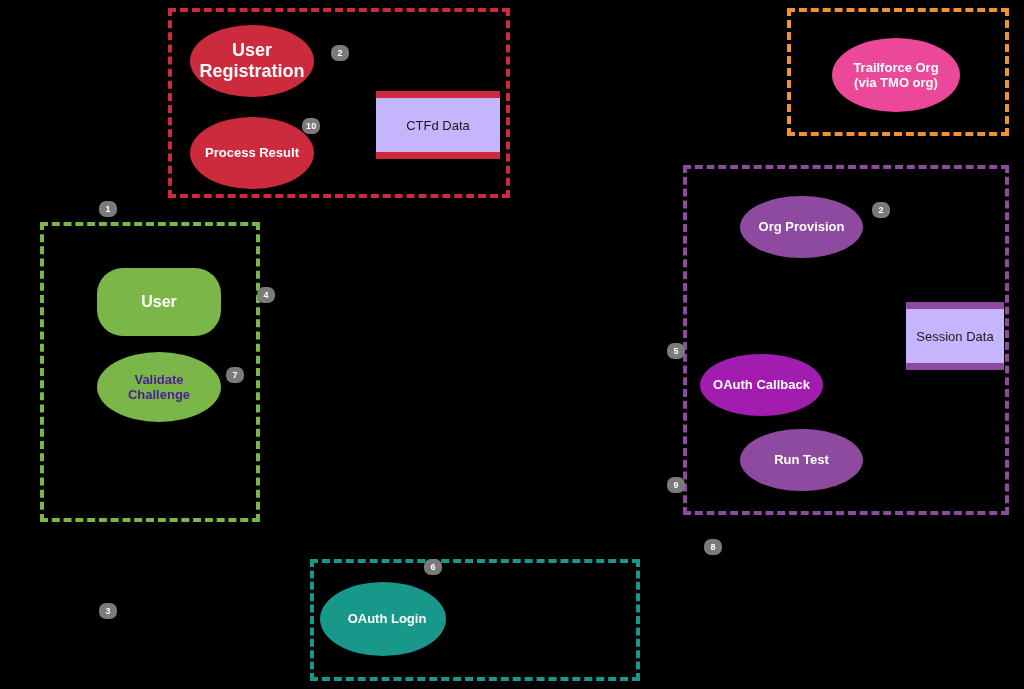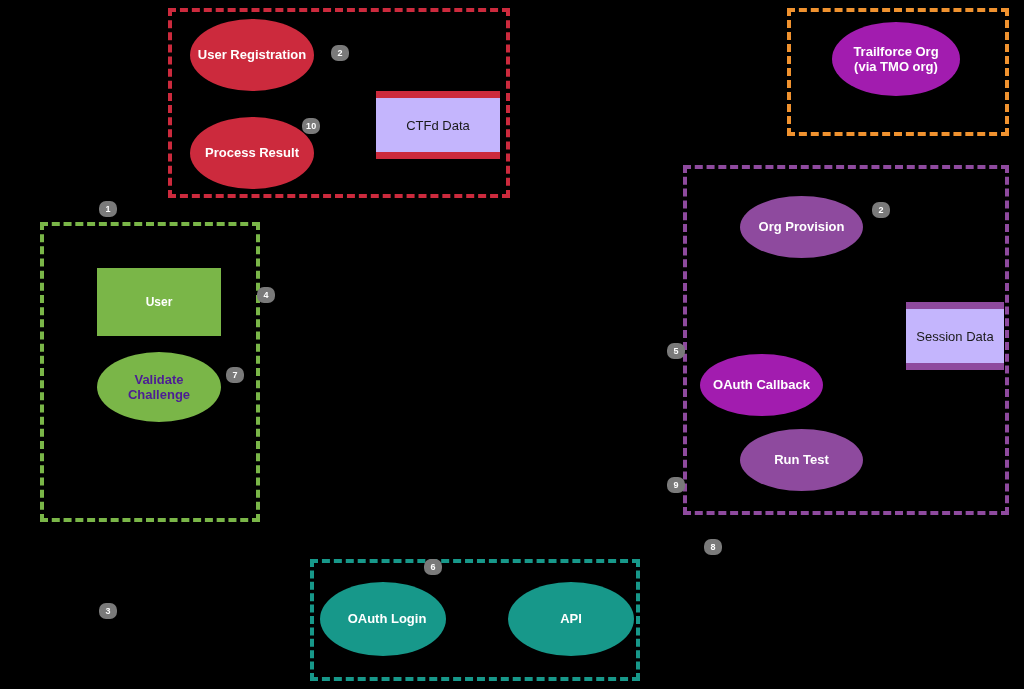--- a/index.html
+++ b/index.html
@@ -33,36 +33,36 @@
 </style>
 </head>
 <body>
 
 <div class="canvas">
     <div class="group" style="left: 168px; top: 8px; width: 342px; height: 190px; border-color: rgb(204, 42, 61);"></div>
     <div class="group" style="left: 787px; top: 8px; width: 222px; height: 128px; border-color: rgb(240, 146, 47);"></div>
     <div class="group" style="left: 40px; top: 222px; width: 220px; height: 300px; border-color: rgb(122, 182, 72);"></div>
     <div class="group" style="left: 683px; top: 165px; width: 326px; height: 350px; border-color: rgb(142, 74, 158);"></div>
     <div class="group" style="left: 310px; top: 559px; width: 330px; height: 122px; border-color: rgb(23, 152, 138);"></div>
-    <div class="ellipse" style="left: 190px; top: 19px; width: 124px; height: 72px; background: rgb(204, 42, 61); color: rgb(255, 255, 255); font-size: 13px;">
+    <div class="ellipse" style="left: 190px; top: 25px; width: 124px; height: 72px; background: rgb(204, 42, 61); color: rgb(255, 255, 255); font-size: 18px;">
       <span style="white-space: pre-line;">User Registration</span>
     </div>
     <div class="ellipse" style="left: 190px; top: 117px; width: 124px; height: 72px; background: rgb(204, 42, 61); color: rgb(255, 255, 255); font-size: 13px;">
       <span style="white-space: pre-line;">Process Result</span>
     </div>
     <div class="datastore" style="left: 376px; top: 91px; width: 124px; height: 68px;">
       <div class="ds-top" style="background: rgb(204, 42, 61);"></div>
       <div class="ds-bot" style="background: rgb(204, 42, 61);"></div>
       <div class="ds-label" style="color: rgb(26, 26, 26); font-size: 13px;">CTFd Data</div>
     </div>
-    <div class="ellipse" style="left: 832px; top: 22px; width: 128px; height: 74px; background: #a21caf; color: rgb(255, 255, 255); font-size: 13px;">
+    <div class="ellipse" style="left: 832px; top: 38px; width: 128px; height: 74px; background: #ec4899; color: rgb(255, 255, 255); font-size: 13px;">
       <span style="white-space: pre-line;">Trailforce Org
 (via TMO org)</span>
     </div>
-    <div class="rectnode" style="left: 97px; top: 268px; width: 124px; height: 68px; background: rgb(122, 182, 72); color: rgb(255, 255, 255); font-size: 12px;">
+    <div class="rectnode" style="left: 97px; top: 268px; width: 124px; height: 68px; background: rgb(122, 182, 72); color: rgb(255, 255, 255); font-size: 16px; border-radius: 26px;">
       <span style="white-space: pre-line;">User</span>
     </div>
     <div class="ellipse" style="left: 97px; top: 352px; width: 124px; height: 70px; background: rgb(122, 182, 72); color: #4c1d95; font-size: 13px;">
       <span style="white-space: pre-line;">Validate
 Challenge</span>
     </div>
     <div class="ellipse" style="left: 740px; top: 196px; width: 123px; height: 62px; background: rgb(142, 74, 158); color: rgb(255, 255, 255); font-size: 13px;">
       <span style="white-space: pre-line;">Org Provision</span>
     </div>
     <div class="ellipse" style="left: 700px; top: 354px; width: 123px; height: 62px; background: #a21caf; color: rgb(255, 255, 255); font-size: 13px;">
@@ -72,23 +72,20 @@
       <span style="white-space: pre-line;">Run Test</span>
     </div>
     <div class="datastore" style="left: 906px; top: 302px; width: 98px; height: 68px;">
       <div class="ds-top" style="background: rgb(142, 74, 158);"></div>
       <div class="ds-bot" style="background: rgb(142, 74, 158);"></div>
       <div class="ds-label" style="color: rgb(26, 26, 26); font-size: 13px;">Session Data</div>
     </div>
     <div class="ellipse" style="left: 320px; top: 582px; width: 126px; height: 74px; background: rgb(23, 152, 138); color: rgb(255, 255, 255); font-size: 13px;">
       <span style="white-space: pre-line; margin-left: 8px;">OAuth Login</span>
     </div>
-    <div class="ellipse" style="left: 508px; top: 582px; width: 126px; height: 74px; background: rgb(23, 152, 138); color: rgb(255, 255, 255); font-size: 13px;">
-      <span style="white-space: pre-line;">API</span>
-    </div>
     <div class="badge" style="left: 331px; top: 45px; background: rgb(122, 122, 122); color: rgb(255, 255, 255);">2</div>
     <div class="badge" style="left: 302px; top: 118px; background: rgb(122, 122, 122); color: rgb(255, 255, 255);">10</div>
     <div class="badge" style="left: 99px; top: 201px; background: rgb(122, 122, 122); color: rgb(255, 255, 255);">1</div>
     <div class="badge" style="left: 257px; top: 287px; background: rgb(122, 122, 122); color: rgb(255, 255, 255);">4</div>
     <div class="badge" style="left: 226px; top: 367px; background: rgb(122, 122, 122); color: rgb(255, 255, 255);">7</div>
     <div class="badge" style="left: 872px; top: 202px; background: rgb(122, 122, 122); color: rgb(255, 255, 255);">2</div>
     <div class="badge" style="left: 667px; top: 343px; background: rgb(122, 122, 122); color: rgb(255, 255, 255);">5</div>
     <div class="badge" style="left: 667px; top: 477px; background: rgb(122, 122, 122); color: rgb(255, 255, 255);">9</div>
     <div class="badge" style="left: 704px; top: 539px; background: rgb(122, 122, 122); color: rgb(255, 255, 255);">8</div>
     <div class="badge" style="left: 424px; top: 559px; background: rgb(122, 122, 122); color: rgb(255, 255, 255);">6</div>

